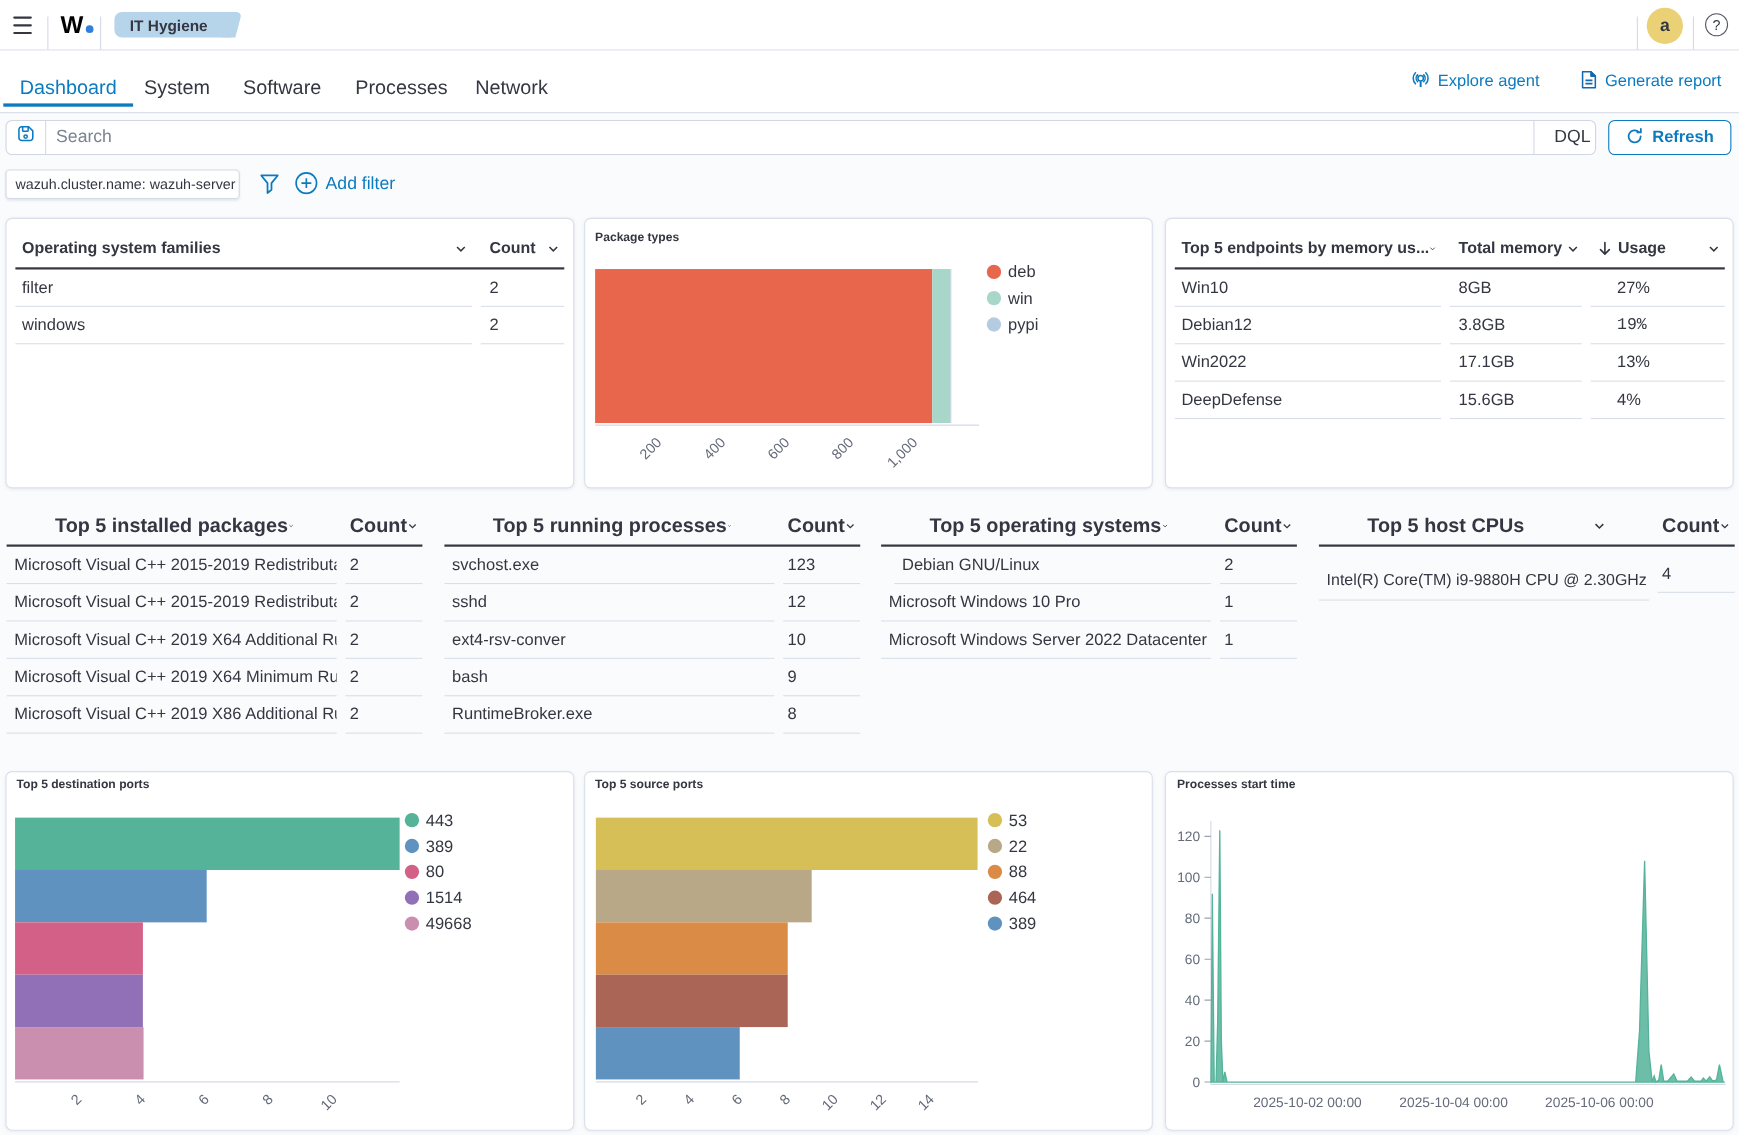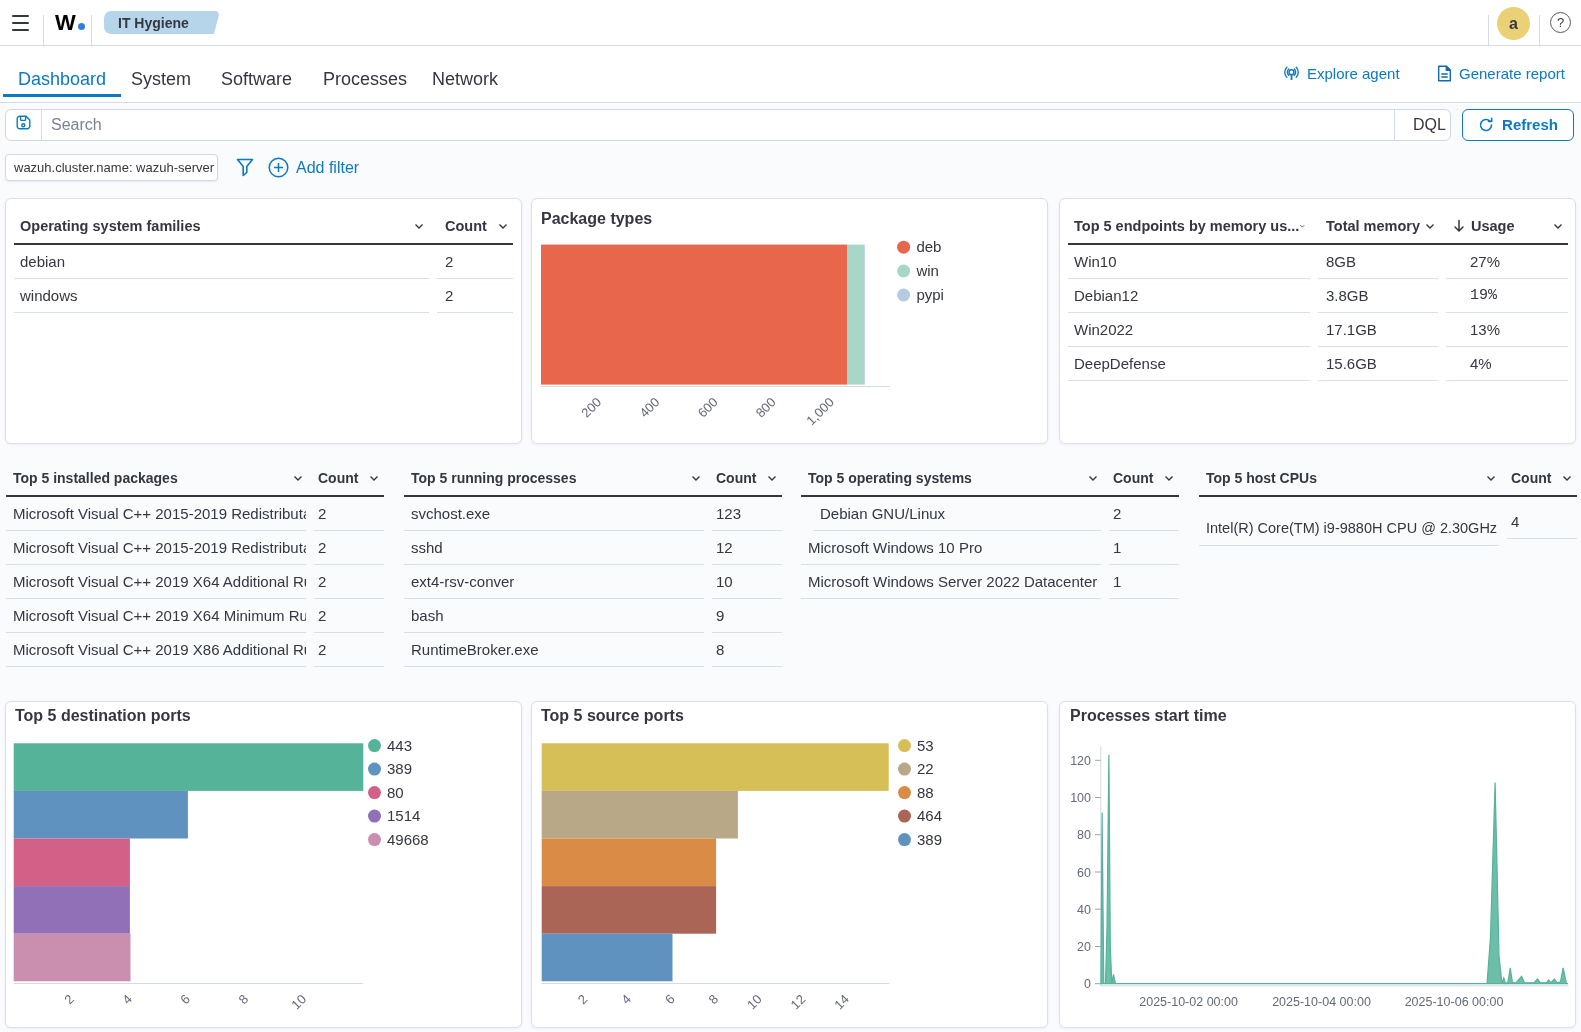--- a/index.html
+++ b/index.html
@@ -31,35 +31,35 @@
 #searchbox .ph { position:absolute; left:45px; top:0; height:30px; line-height:30px; font-size:16px; color:#7b8290; }
 #searchbox .dql { position:absolute; right:0; top:0; width:56px; height:30px; border-left:1px solid #d3dae6; text-align:center; padding-left:14px; line-height:30px; font-size:16px; color:#343741; }
 #refreshbtn { position:absolute; left:1462px; top:5px; width:112px; height:32px; background:#fff; border:1px solid #0c7abf; border-radius:6px; color:#0c7abf; font-size:15px; font-weight:700; text-align:center; line-height:30px; }
 #refreshbtn svg { vertical-align:-3px; margin-right:8px; }
 #chip { position:absolute; left:5px; top:50px; width:213px; height:27px; background:#fff; border:1px solid #d3dae6; border-radius:4px; padding:0 8px; line-height:25px; font-size:13px; color:#343741; box-shadow:0 1px 2px rgba(152,162,179,0.2); white-space:nowrap; overflow:hidden; }
 #funnel { position:absolute; left:236px; top:54px; }
 #addfilter { position:absolute; left:268px; top:50px; height:27px; line-height:27px; font-size:16px; color:#0c7abf; }
 #addfilter svg { vertical-align:-5px; margin-right:7px; }
 
 .card { position:absolute; background:#fff; border:1px solid #d9e0eb; border-radius:6px; box-shadow:0 1px 3px rgba(152,162,179,0.15); }
-.ctitle { position:absolute; font-size:16px; font-weight:700; color:#343741; white-space:nowrap; }
+.ctitle { position:absolute; font-size:11px; font-weight:700; color:#343741; white-space:nowrap; }
 
 .etable { position:absolute; }
 .erow { display:flex; column-gap:8px; align-items:center; }
 .ecell { border-bottom:1px solid #d9dfe9; height:34px; line-height:33px; font-size:15px; overflow:hidden; white-space:nowrap; }
 .ehead { display:flex; column-gap:8px; align-items:flex-end; }
 .ehcell { font-weight:700; font-size:14.5px; display:flex; align-items:center; height:34px; white-space:nowrap; overflow:hidden; }
 .ehline { border-bottom:2px solid #343741; }
 .chev { margin-left:auto; }
 .namec { flex:1 1 0; padding-left:6px; min-width:0; }
 .fixc { flex:0 0 auto; padding-left:8px; }
 .ehcell { padding-right:4px;text-align:right; }
 .mid .namec.ehcell { padding-right:2px; }
 .mid .cnt { width:70px; padding-left:4px; }
-.mid .ehcell { font-size:14px; }
+.mid .ehcell { font-size:18px;margin-left:37px; }
 .mid .ehcell.cnt, .mid .ecell.cnt { padding-right:4px; }
 </style>
 </head>
 <body>
 
 <div id="topbar">
   <div id="burger">
       <span style="top:0"></span>
       <span style="top:7px"></span>
       <span style="top:14px"></span>
@@ -125,21 +125,21 @@
  <div class="etable" style="left:8px;top:0px;width:499px;">
   <div class="ehead ehline" style="height:46px;">
    <div class="ehcell namec">Operating system families<svg class="chev" width="12" height="12" viewBox="0 0 12 12" fill="none" stroke="#343741" stroke-width="1.4">
             <path d="M2.5 4.5L6 8l3.5-3.5"></path>
           </svg></div>
    <div class="ehcell fixc" style="width:76px;">Count<svg class="chev" width="12" height="12" viewBox="0 0 12 12" fill="none" stroke="#343741" stroke-width="1.4">
             <path d="M2.5 4.5L6 8l3.5-3.5"></path>
           </svg></div>
   </div>
   <div class="erow">
-        <div class="ecell namec">debian</div>
+        <div class="ecell namec">filter</div>
         <div class="ecell fixc" style="width:76px;">2</div>
       </div>
   <div class="erow">
         <div class="ecell namec">windows</div>
         <div class="ecell fixc" style="width:76px;">2</div>
       </div>
  </div>
 </div>
 
 <div class="card" style="left:531px;top:198px;width:517px;height:246px;">

